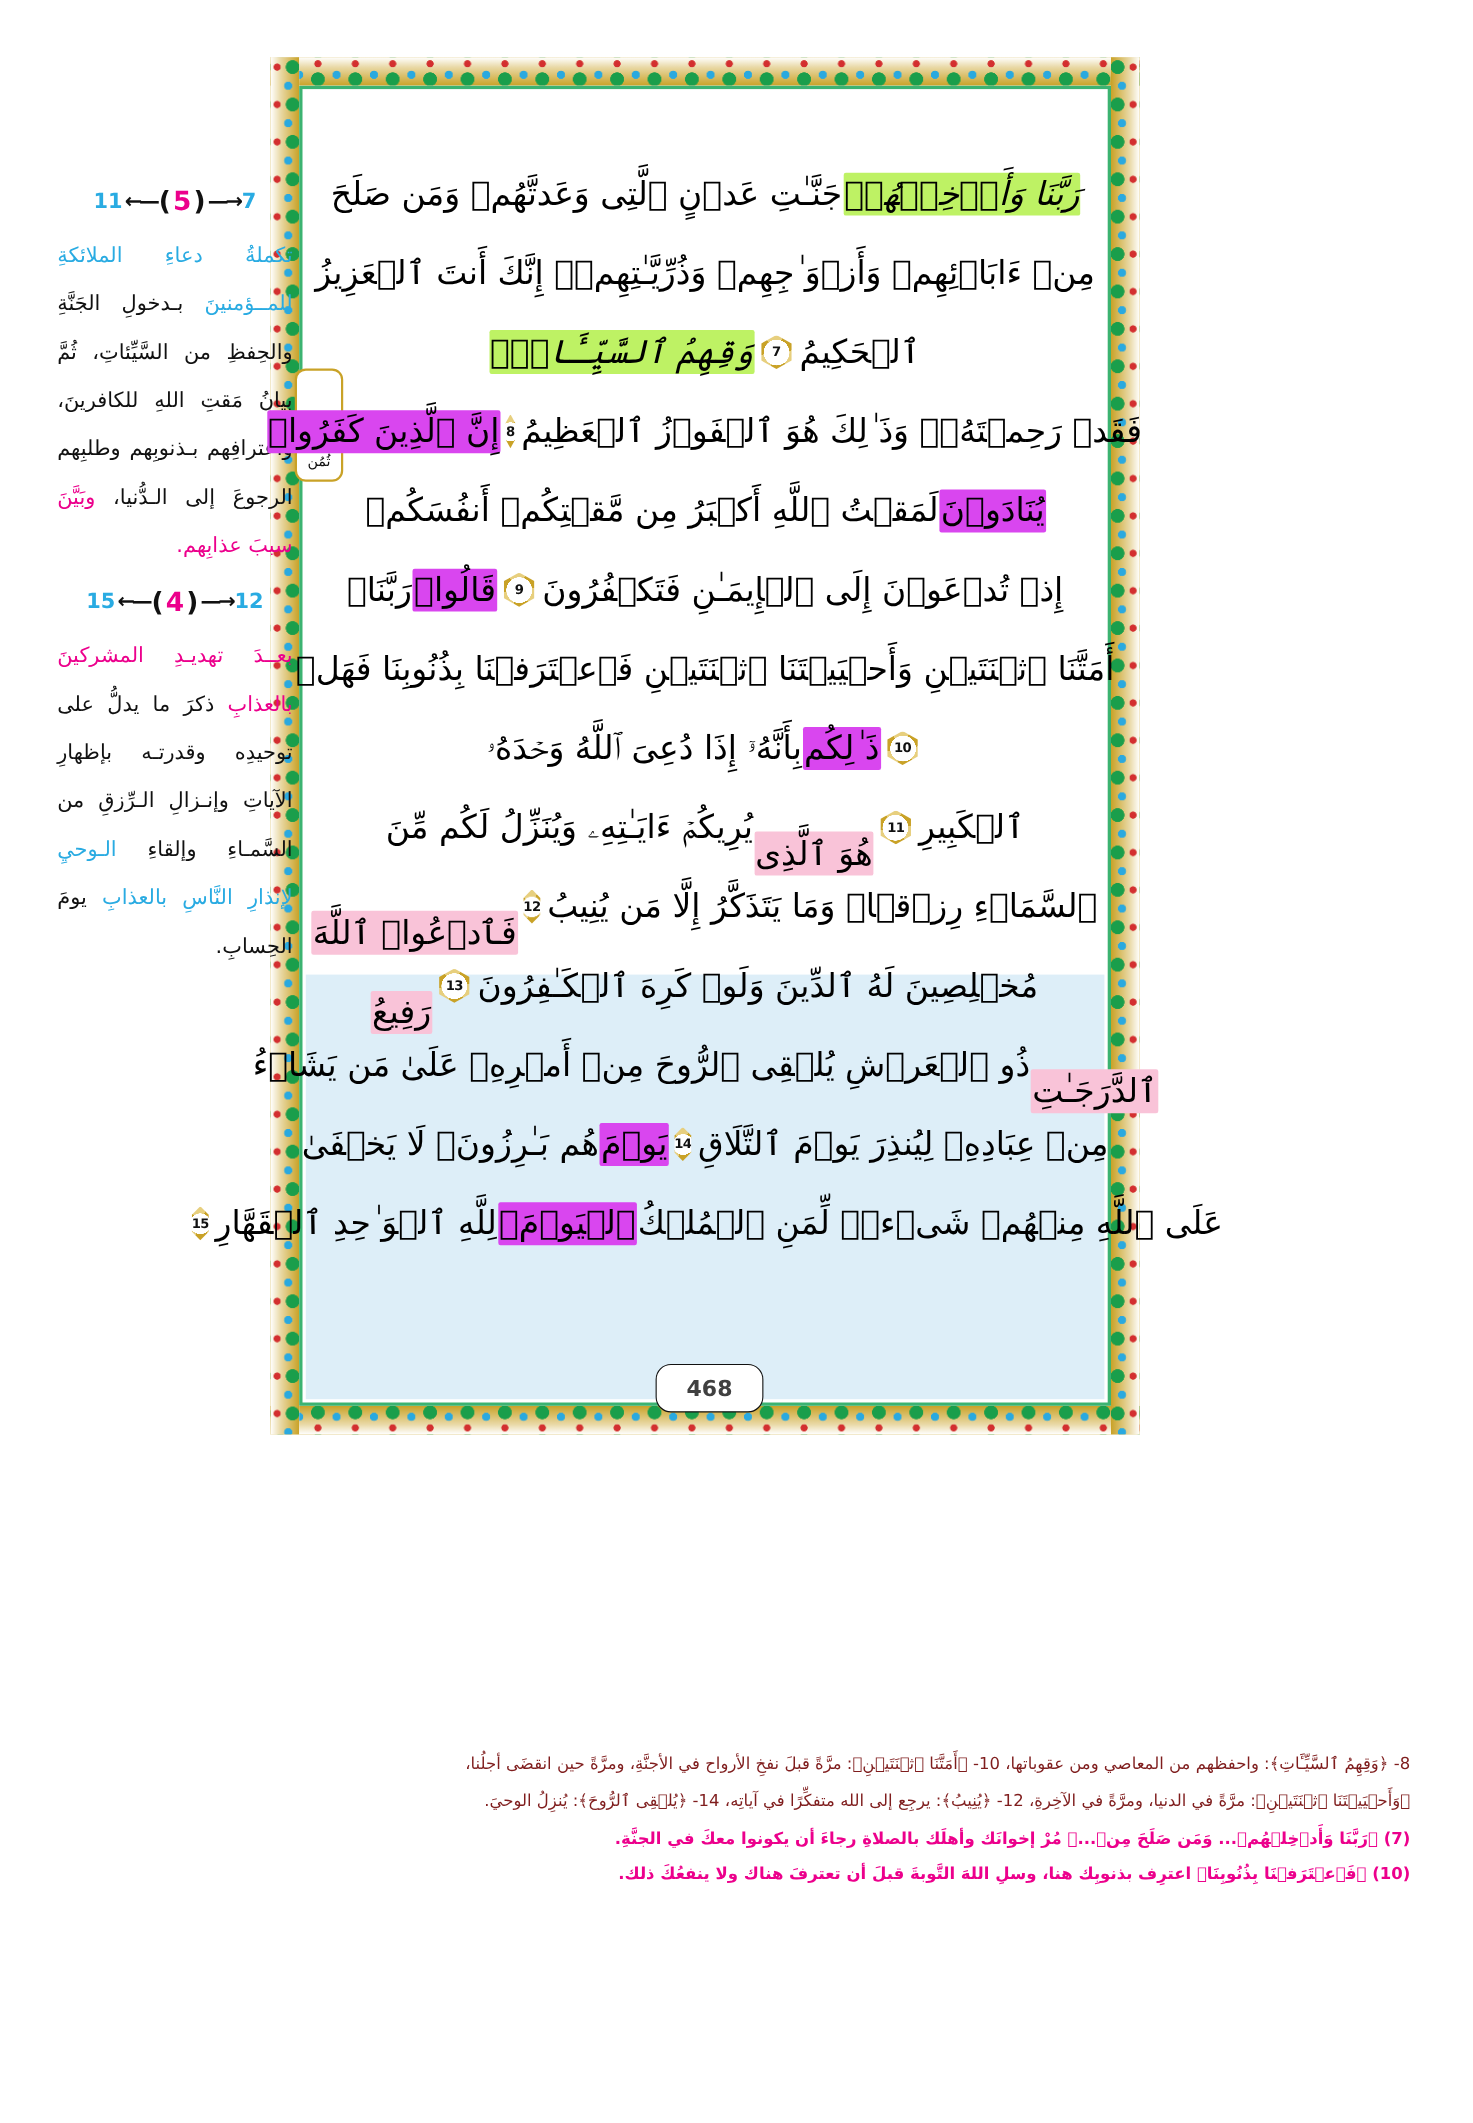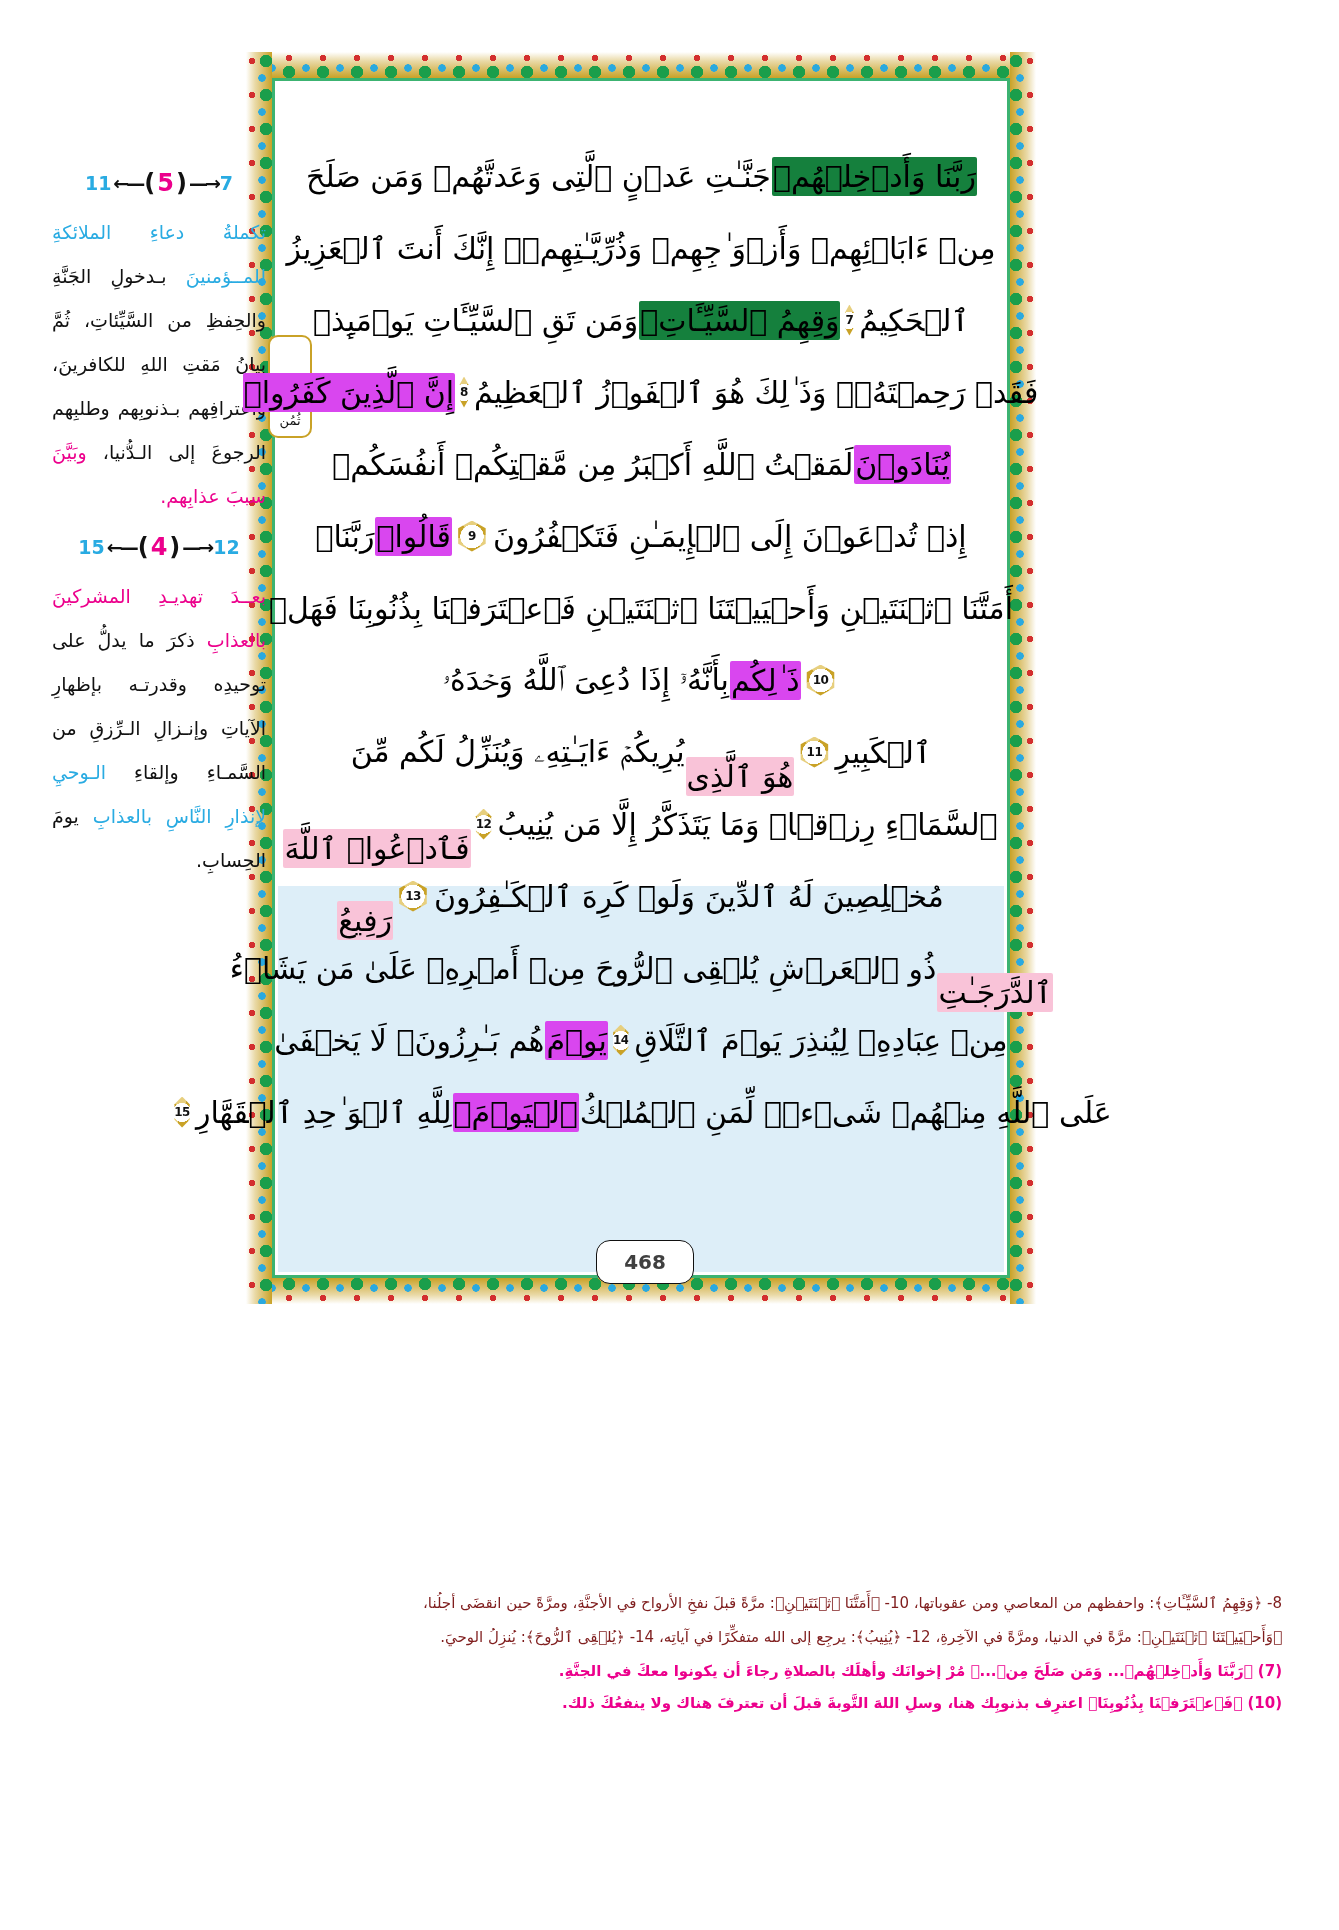--- a/index.html
+++ b/index.html
@@ -143,21 +143,21 @@
     display:flex;align-items:center;justify-content:center;
     font-family:"DejaVu Sans","Liberation Sans",sans-serif;
     font-size:30px;
     color:#000000;
     white-space:nowrap;
     letter-spacing:-0.5px;
     position:relative;
     z-index:3;
   }
   .qline span{padding:2px 1px;border-radius:2px;}
-  .hl-orange{background:#15803d;}
+  .hl-orange{background:#bef264;font-style:italic;}
   .hl-yellow{background:#d946ef;}
   .hl-pink{background:#f9c3d8;margin-top:48px;}
 
   
   .ayah{
     display:inline-flex;align-items:center;justify-content:center;
     width:30px;height:27px;margin:0 4px;
     font-size:12px;font-weight:bold;color:#111;
     background:
       radial-gradient(circle at 50% 50%, #ffffff 0 52%, transparent 53%),
@@ -243,21 +243,20 @@
         <span class="hl-orange">رَبَّنَا وَأَدۡخِلۡهُمۡ</span>
         <span> جَنَّـٰتِ عَدۡنٍ ٱلَّتِی وَعَدتَّهُمۡ وَمَن صَلَحَ</span>
       </div>
       <div class="qline">
         <span>مِنۡ ءَابَاۤئِهِمۡ وَأَزۡوَ ٰجِهِمۡ وَذُرِّیَّـٰتِهِمۡۚ إِنَّكَ أَنتَ ٱلۡعَزِیزُ</span>
       </div>
       <div class="qline">
         <span>ٱلۡحَكِیمُ</span>
         <span class="ayah">7</span>
         <span class="hl-orange">وَقِهِمُ ٱلسَّیِّـَٔاتِۚ</span>
-        <span> وَمَن تَقِ ٱلسَّیِّـَٔاتِ یَوۡمَىِٕذࣲ</span>
       </div>
       <div class="qline">
         <span>فَقَدۡ رَحِمۡتَهُۥۚ وَذَ ٰلِكَ هُوَ ٱلۡفَوۡزُ ٱلۡعَظِیمُ</span>
         <span class="ayah">8</span>
         <span class="hl-yellow">إِنَّ ٱلَّذِینَ كَفَرُوا۟</span>
       </div>
       <div class="qline">
         <span class="hl-yellow">یُنَادَوۡنَ</span>
         <span> لَمَقۡتُ ٱللَّهِ أَكۡبَرُ مِن مَّقۡتِكُمۡ أَنفُسَكُمۡ</span>
       </div>

